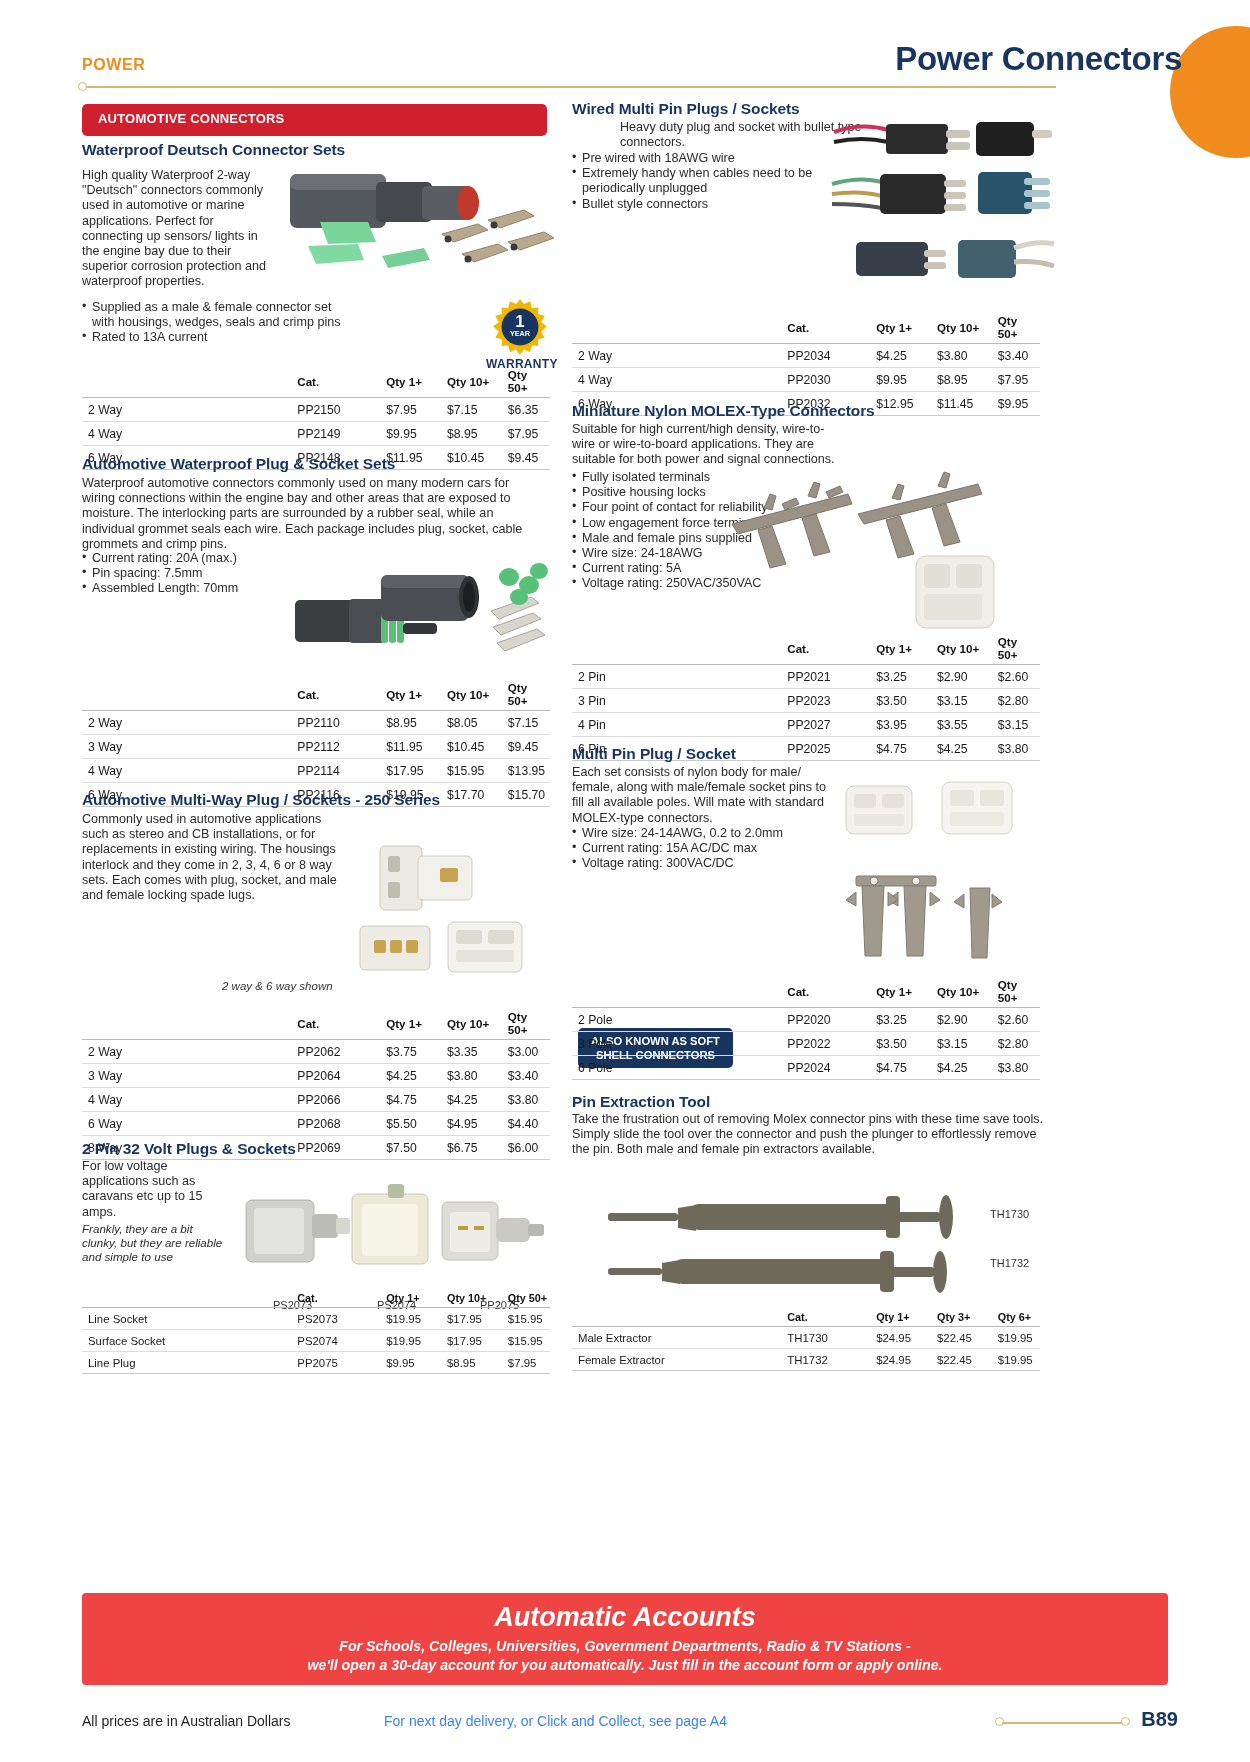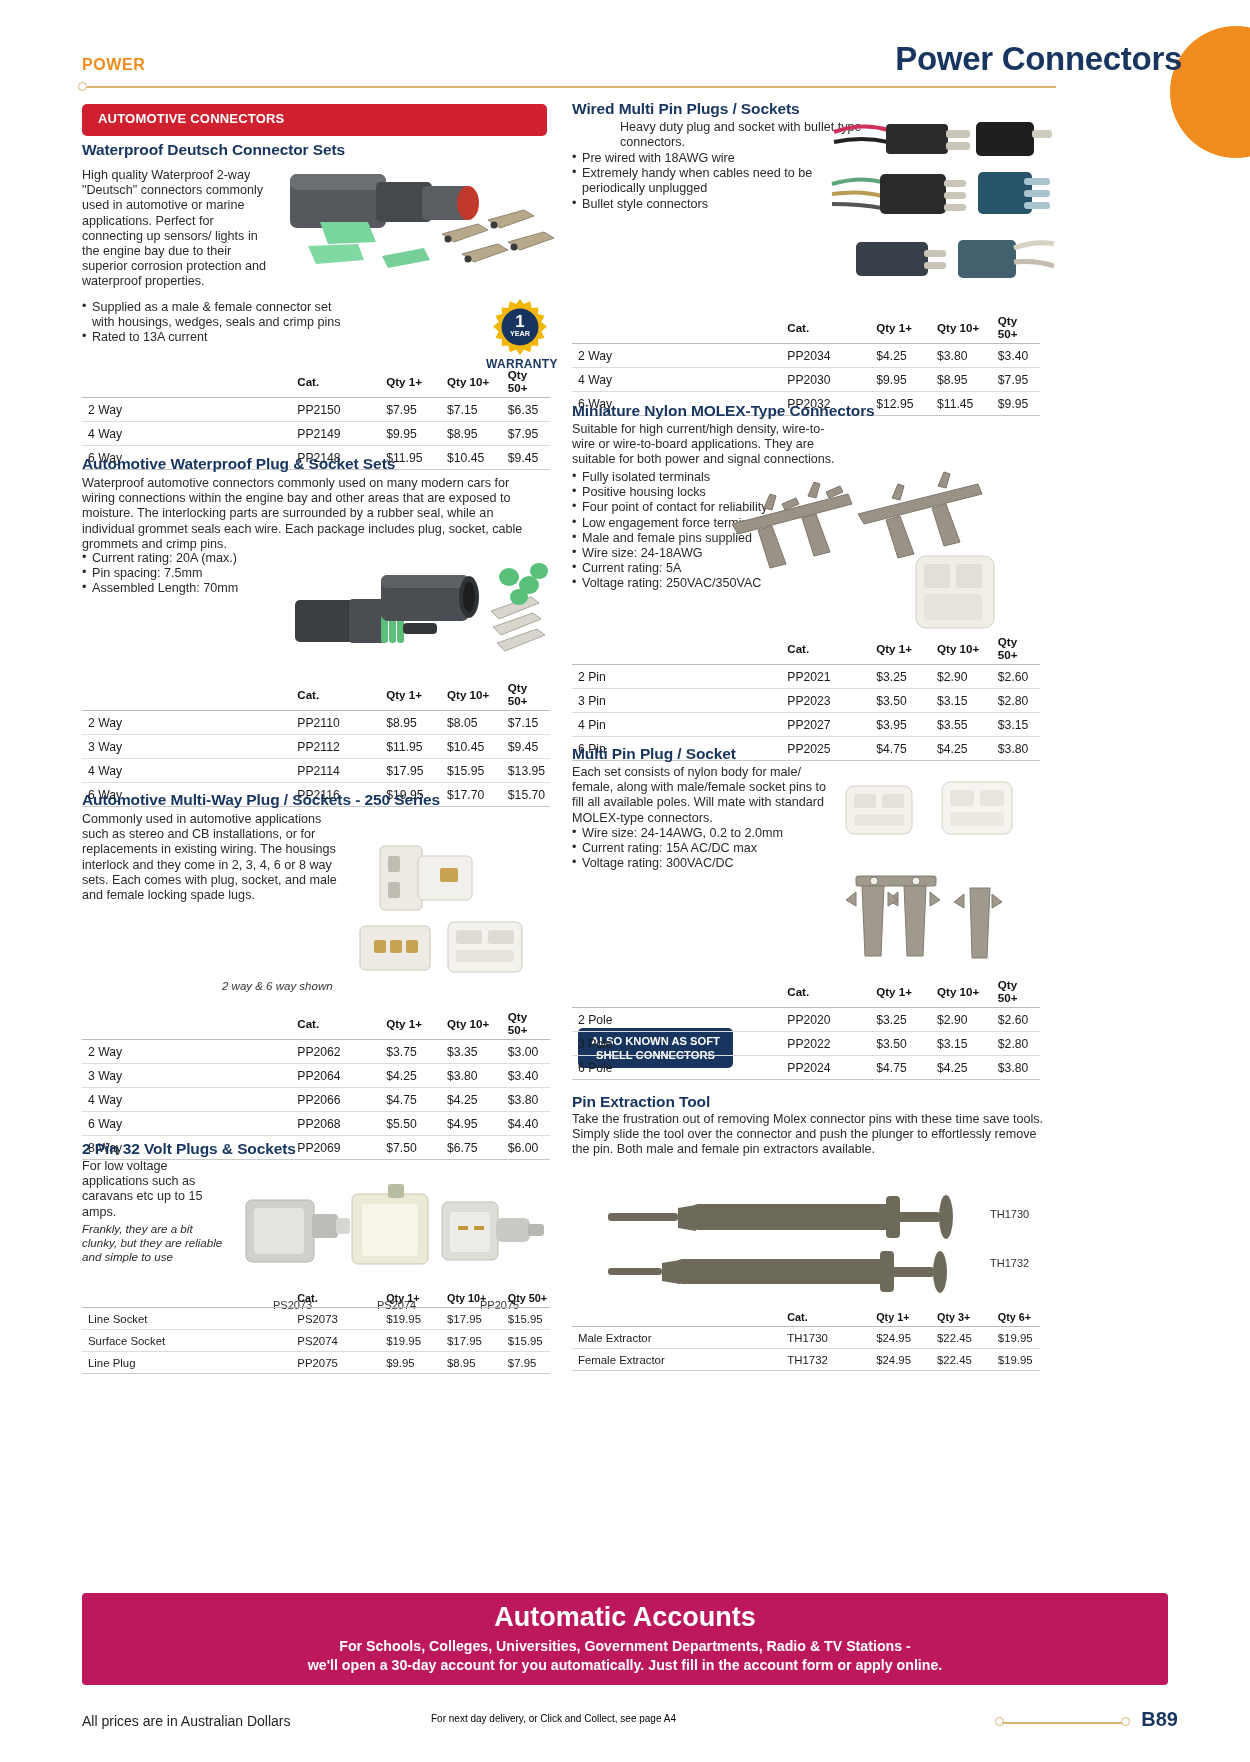--- a/index.html
+++ b/index.html
@@ -103,41 +103,41 @@
     position:absolute; left:0; top:7px; width:100%; text-align:center;
     color:#fff; font-size:11.2px; font-weight:bold; line-height:13.6px;
   }
 
   
   .imgbox{ position:absolute; }
 
   
   .promo{
     position:absolute; left:82px; top:1593px; width:1086px; height:92px;
-    background:#be185d; border-radius:4px;
+    background:#ef4444; border-radius:4px;font-style:italic;
   }
   .promo .p-title{
     position:absolute; left:0; top:9px; width:100%; text-align:center;
     color:#fff; font-size:27px; font-weight:bold;
   }
   .promo .p-l1{
     position:absolute; left:0; top:45px; width:100%; text-align:center;
     color:#fff; font-size:14.2px; font-weight:bold;
   }
   .promo .p-l2{
     position:absolute; left:0; top:64px; width:100%; text-align:center;
     color:#fff; font-size:14.2px; font-weight:bold;
   }
 
   
   .foot-left{
     position:absolute; left:82px; top:1713px; font-size:14px; color:#1f1f1f;
   }
   .foot-mid{
-    position:absolute; left:431px; top:1713px; font-size:10px; color:#000000;
+    position:absolute; left:384px; top:1713px; font-size:14px; color:#3b82f6;
   }
   .foot-page{
     position:absolute; right:72px; top:1708px; font-size:20px;
     font-weight:bold; color:#17355F;
   }
   .foot-dots{
     position:absolute; right:128px; top:1722px; width:120px; height:2px;
     background:#D9B575;
   }
   .foot-dot-l{position:absolute; right:246px; top:1717px; width:9px;height:9px;

